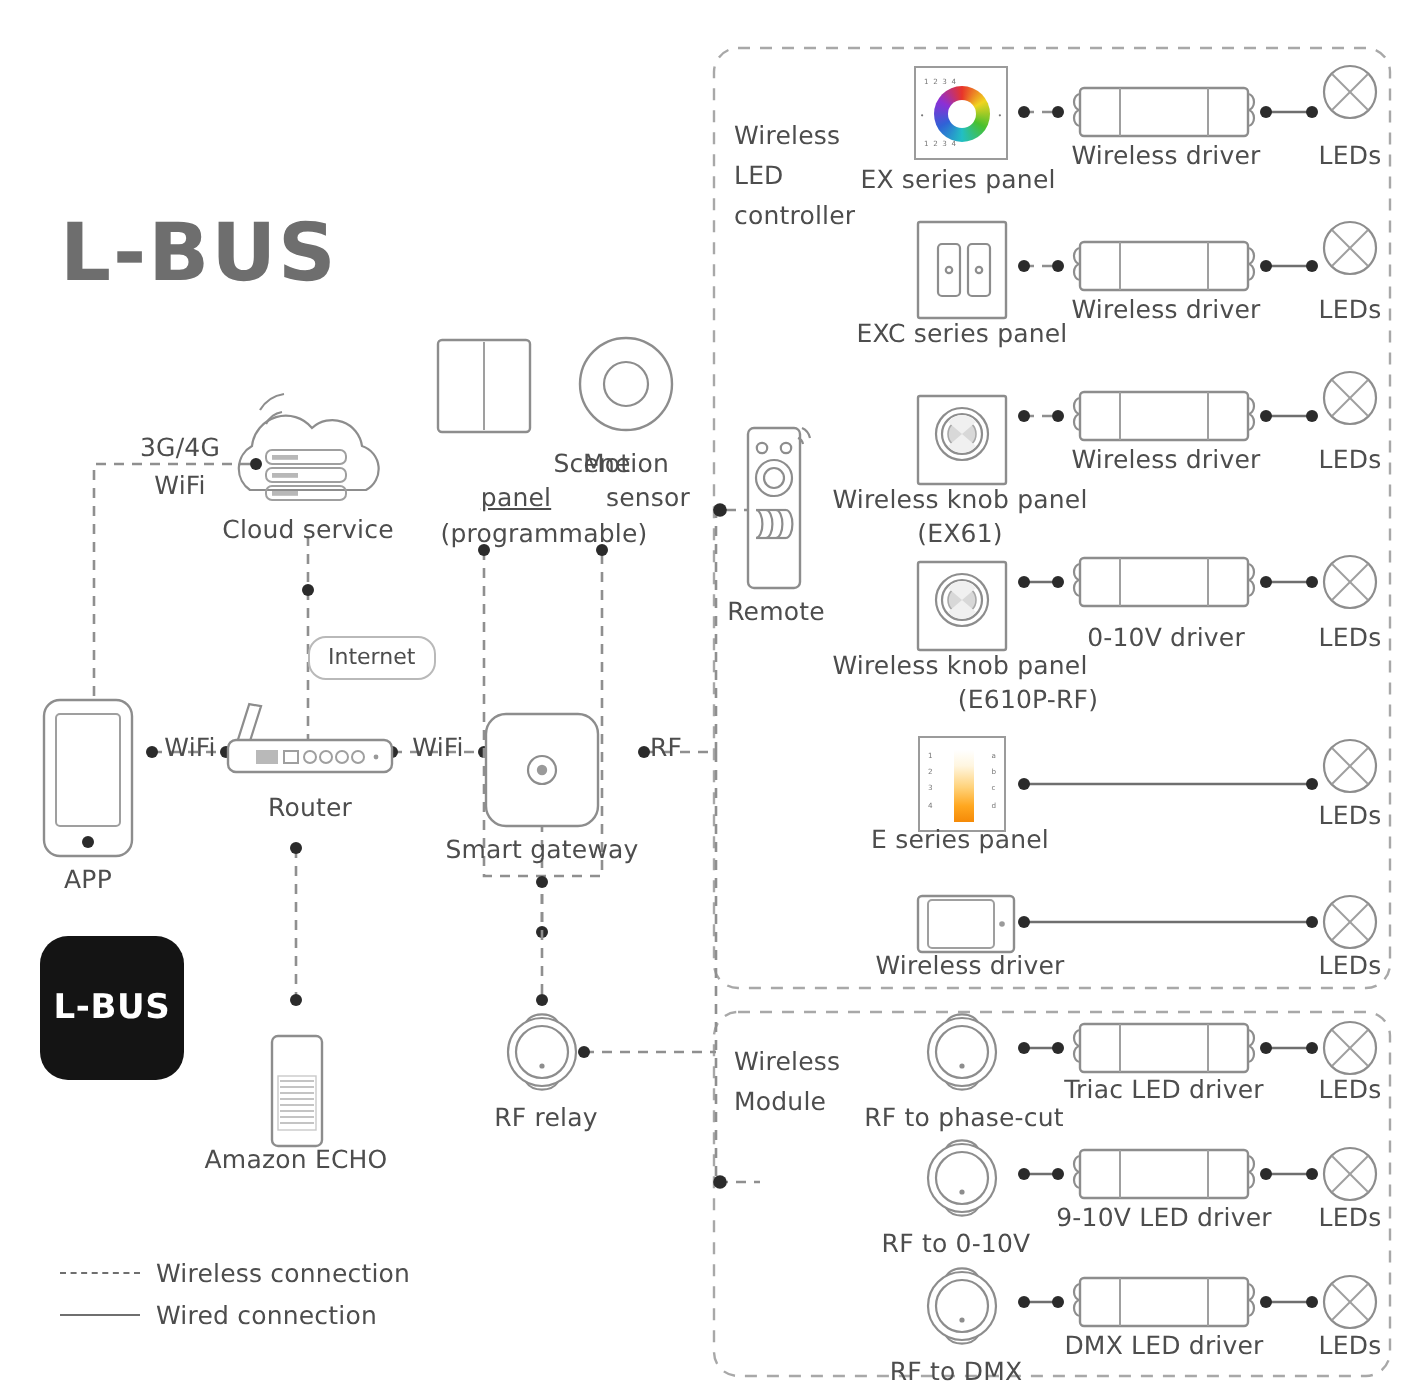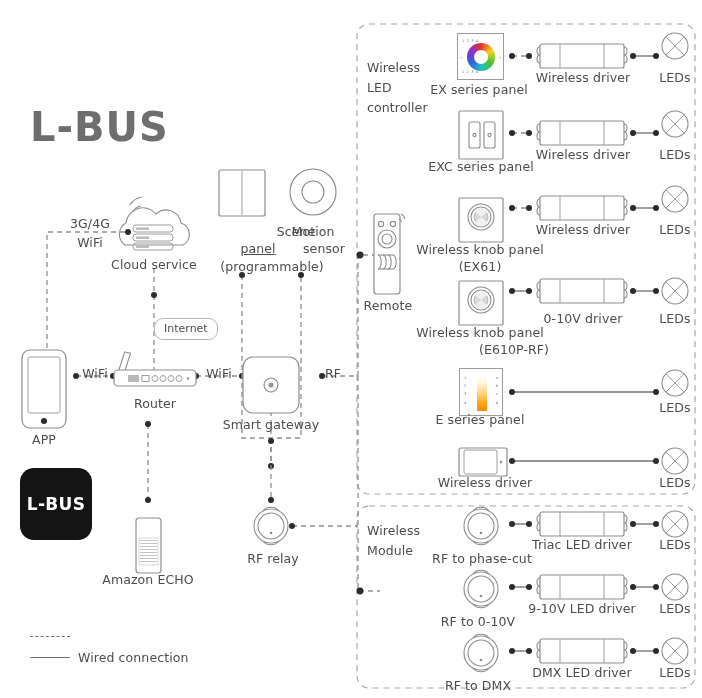--- a/index.html
+++ b/index.html
@@ -497,16 +497,17 @@
 
   <div class="lbl c" style="left:478px;top:614px;">RF to 0-10V</div>
   <div class="lbl c" style="left:582px;top:601px;">9-10V LED driver</div>
   <div class="lbl c" style="left:675px;top:601px;">LEDs</div>
 
   <div class="lbl c" style="left:478px;top:678px;">RF to DMX</div>
   <div class="lbl c" style="left:582px;top:665px;">DMX LED driver</div>
   <div class="lbl c" style="left:675px;top:665px;">LEDs</div>
 
   <div class="legend-dash" style="left:30px;top:636px;width:40px;"></div>
+  <div class="lbl" style="left:78px;top:629px;">Wireless connection</div>
   <div class="legend-line" style="left:30px;top:657px;width:40px;"></div>
   <div class="lbl" style="left:78px;top:650px;">Wired connection</div>
 
 </div>
 
 </body></html>

